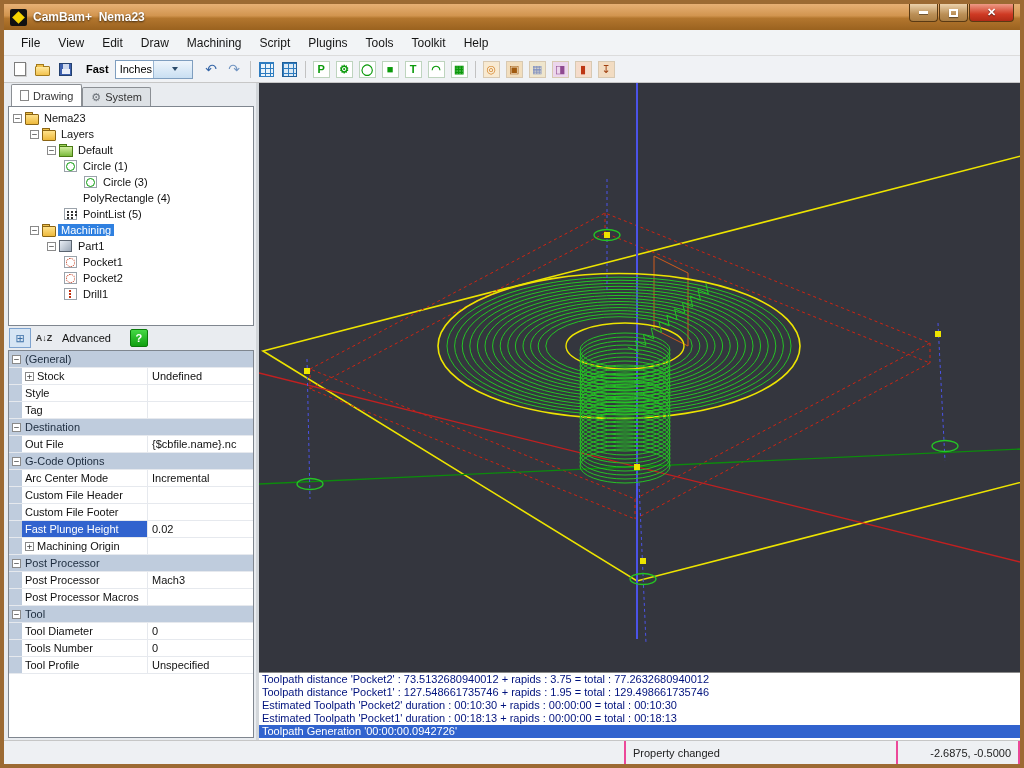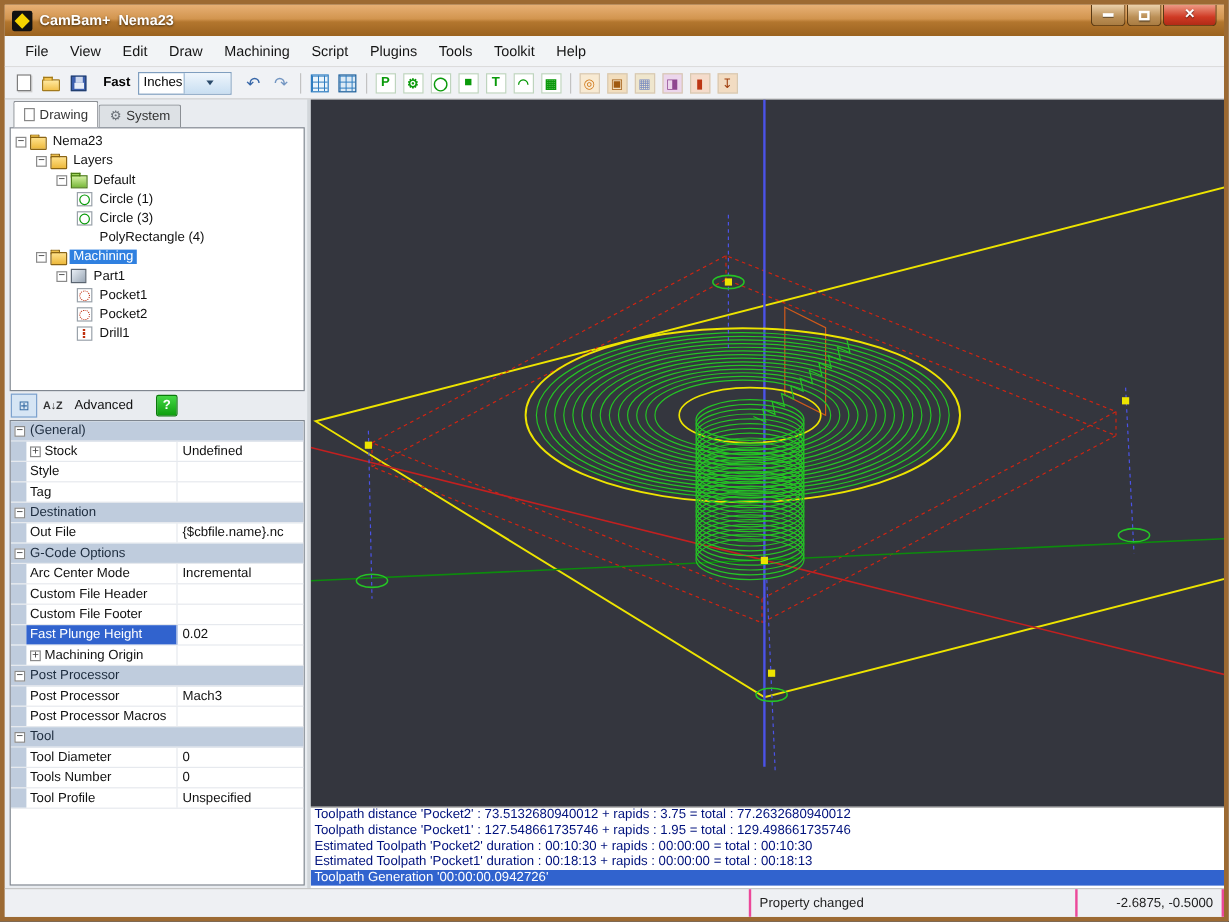--- a/index.html
+++ b/index.html
@@ -238,27 +238,31 @@
           </div>
           <div class="tree-row" style="padding-left: 38px;">
             <span class="expander">−</span>
             <span class="ti ti-layer"></span>
             <span class="tree-label">Default</span>
           </div>
           <div class="tree-row" style="padding-left: 55px;">
             <span class="ti ti-circle"></span>
             <span class="tree-label">Circle (1)</span>
           </div>
-          <div class="tree-row" style="padding-left: 55px;">
+          <div class="tree-row" style="padding-left: 75px;">
             <span class="ti ti-circle"></span>
             <span class="tree-label">Circle (3)</span>
           </div>
           <div class="tree-row" style="padding-left: 55px;">
             <span class="ti ti-rectangle"></span>
             <span class="tree-label">PolyRectangle (4)</span>
+          </div>
+          <div class="tree-row" style="padding-left: 55px;">
+            <span class="ti ti-points"></span>
+            <span class="tree-label">PointList (5)</span>
           </div>
           <div class="tree-row" style="padding-left: 21px;">
             <span class="expander">−</span>
             <span class="ti ti-folder"></span>
             <span class="tree-label sel">Machining</span>
           </div>
           <div class="tree-row" style="padding-left: 38px;">
             <span class="expander">−</span>
             <span class="ti ti-part"></span>
             <span class="tree-label">Part1</span>

